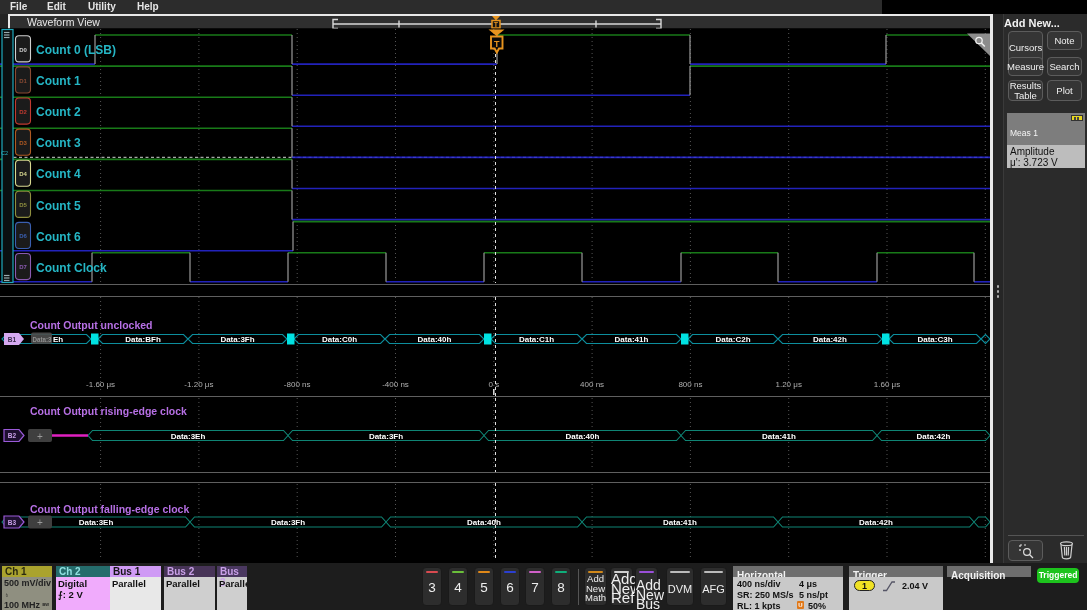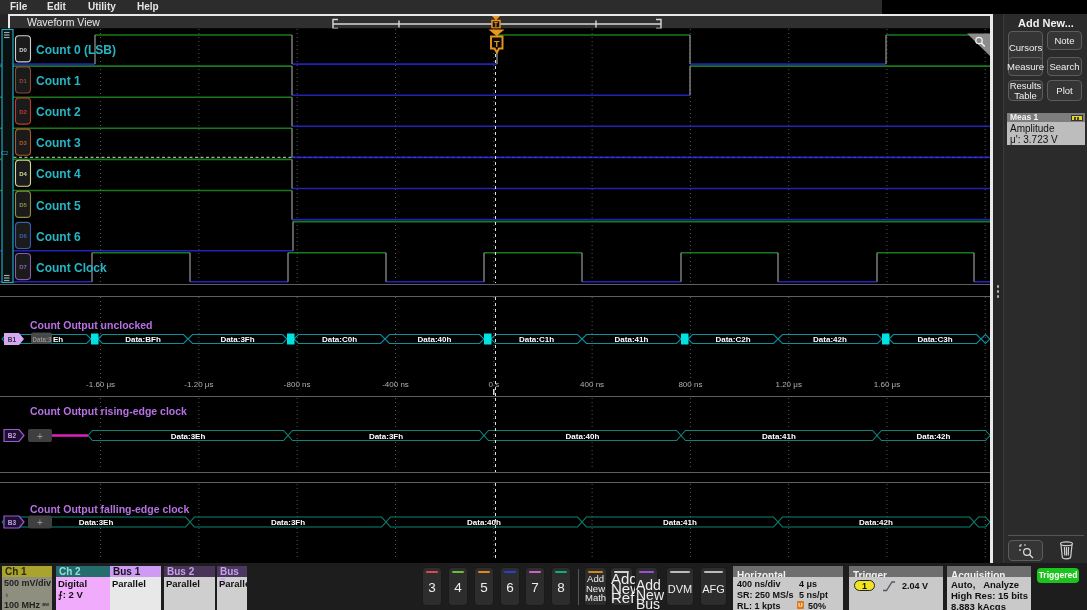--- a/index.html
+++ b/index.html
@@ -273,29 +273,29 @@
 <circle cx="979" cy="40.5" r="3.2" fill="none" stroke="#f0f0f0" stroke-width="1.3"></circle>
 <line x1="981.4" y1="43" x2="984.8" y2="46.5" stroke="#f0f0f0" stroke-width="1.5"></line>
 </svg>
 <div class="abs" style="left:990px;top:14px;width:3px;height:549px;background:#e9e9e9"></div>
 <div id="rstrip">
   <div class="dot" style="top:271px"></div>
     <div class="dot" style="top:276px"></div>
     <div class="dot" style="top:281px"></div>
 </div>
 <div id="rpanel">
-  <div class="abs" style="left:0;top:2.5px;width:84px;text-align:center;color:#f2f2f2;font-size:11px;font-weight:bold">Add New...</div>
+  <div class="abs" style="left:0;top:2.5px;width:84px;color:#f2f2f2;font-size:11px;font-weight:bold">Add New...</div>
   <div class="rbtn" style="left:4px;top:17px;width:35px;height:33px">Cursors</div>
   <div class="rbtn" style="left:43px;top:17px;width:35px;height:19px">Note</div>
   <div class="rbtn" style="left:4px;top:43px;width:35px;height:19px">Measure</div>
   <div class="rbtn" style="left:43px;top:43px;width:35px;height:19px">Search</div>
   <div class="rbtn" style="left:4px;top:66px;width:35px;height:21px;font-size:9.5px">Results<br>Table</div>
   <div class="rbtn" style="left:43px;top:66px;width:35px;height:21px">Plot</div>
   <div class="abs" style="left:3px;top:99px;width:78px">
-    <div style="height:9px;background:#7d7d7d;color:#f5f5f5;font-size:8.5px;font-weight:bold;padding:0 3px;line-height:9px;position:relative">Meas 1
+    <div style="height:9px;background:#7d7d7d;color:#f5f5f5;font-size:8.5px;font-weight:normal;padding:16px 3px;line-height:9px;position:relative">Meas 1
       <span style="position:absolute;right:2px;top:1.5px;width:12px;height:6px;background:#e8d820;border:1px solid #333">
           <span style="position:absolute;left:2px;top:1px;width:1.5px;height:3px;background:#444"></span>
           <span style="position:absolute;left:5px;top:1px;width:1.5px;height:3px;background:#444"></span>
         </span>
     </div>
     <div style="background:#bdbdbd;color:#111;font-size:10px;padding:1px 3px;line-height:11px;height:23px">Amplitude<br>μ': 3.723 V</div>
   </div>
   <div class="abs" style="left:4px;top:521px;width:76px;border-top:1px solid #555"></div>
   <div class="rbtn" style="left:4px;top:526px;width:35px;height:21px">
     <svg width="22" height="16" viewBox="0 0 22 16">
@@ -402,19 +402,14 @@
     <div class="pbody">
       <span class="abs" style="left:5px;top:3px;width:21px;height:11px;background:#f0e224;border:1.5px solid #222;border-radius:6px;color:#111;text-align:center;font-size:9px;line-height:11px">1</span>
       <svg class="abs" style="left:33px;top:3px" width="14" height="12" viewBox="0 0 14 12">
           <path d="M1 10.5 h3.5 L10 2 h3" stroke="#556" stroke-width="1.3" fill="none"></path>
         </svg>
       <span class="abs" style="left:53px;top:4px">2.04 V</span>
     </div>
   </div>
   <div class="panel" style="left:947px;width:84px">
     <div class="phead">Acquisition</div>
-    <div class="pbody" style="font-size:9.5px">
-      <span class="abs" style="left:4px;top:2px">Auto,&nbsp;&nbsp;&nbsp;Analyze</span>
-      <span class="abs" style="left:4px;top:13px">High Res: 15 bits</span>
-      <span class="abs" style="left:4px;top:24px">8.883 kAcqs</span>
-    </div>
   </div>
   <div class="abs" style="left:1037px;top:5px;width:42px;height:15px;background:#1dc31d;border-radius:4px;color:#fff;font-size:8.5px;font-weight:bold;text-align:center;line-height:15px">Triggered</div>
 </div>
 </body></html>

